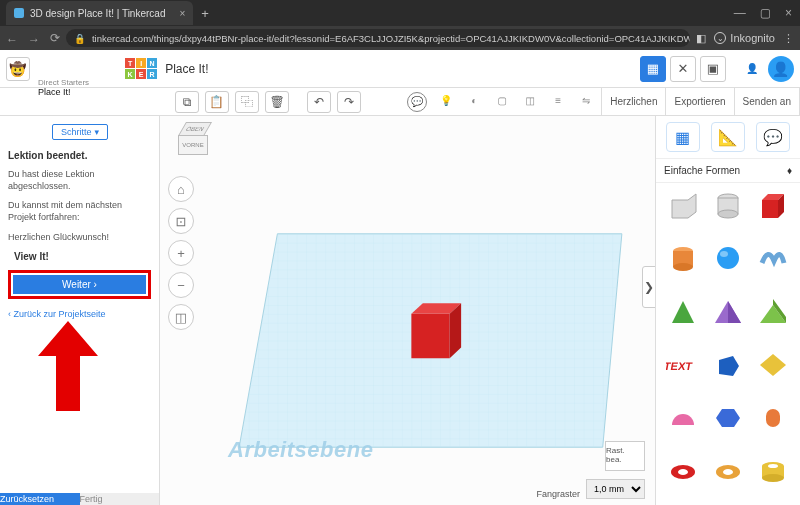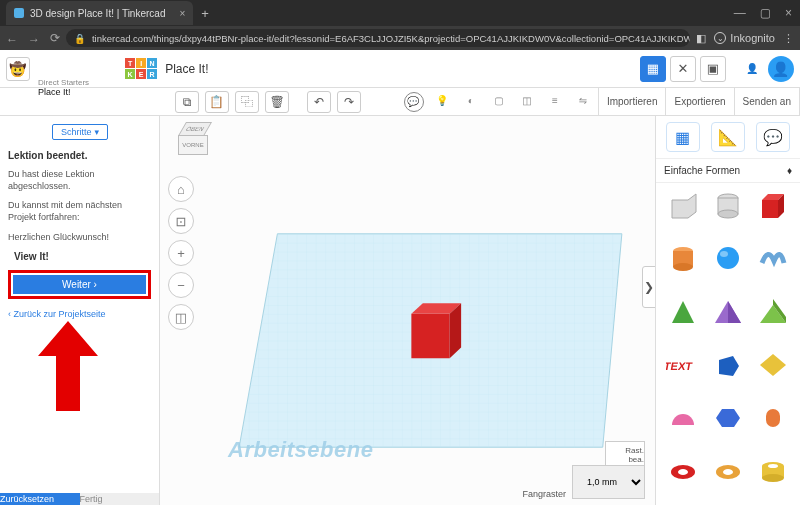--- a/index.html
+++ b/index.html
@@ -57,23 +57,23 @@
   .sb-btn.sec{ background:#eee; color:#888;}
   
   .canvas { flex:1; position:relative; background:#fcfcfc; overflow:hidden;}
   .viewcube{ position:absolute; left:14px; top:6px; width:42px; height:42px; }
   .vc-top{ position:absolute; left:8px; top:0; width:26px; height:14px; background:#eee; border:1px solid #bbb; transform:skewX(-30deg); font-size:6px; display:flex; align-items:center; justify-content:center; color:#888;}
   .vc-front{ position:absolute; left:4px; top:13px; width:30px; height:20px; background:#f3f3f3; border:1px solid #bbb; font-size:6px; display:flex; align-items:center; justify-content:center; color:#888;}
   .vtools{ position:absolute; left:8px; top:60px; display:flex; flex-direction:column; gap:6px;}
   .vtool{ width:26px; height:26px; border:1px solid #ccc; border-radius:50%; background:#fff; display:flex; align-items:center; justify-content:center; font-size:13px; color:#777;}
   .workplane{ position:absolute; left:60px; top:100px; right:14px; bottom:40px; }
   .wp-label{ position:absolute; left:8px; bottom:2px; font-size:22px; font-style:italic; font-weight:bold; color:#9fcfe8; opacity:.85; letter-spacing:.5px;}
-  .rast-box{ position:absolute; right:10px; bottom:34px; width:40px; height:30px; background:#fff; border:1px solid #ccc; font-size:8px; color:#555; display:flex; flex-direction:column; align-items:flex-end; justify-content:center; line-height:1.1;}
+  .rast-box{ position:absolute; right:10px; bottom:34px; width:40px; height:30px; background:#fff; border:1px solid #ccc; font-size:8px; color:#555; display:flex; flex-direction:column; align-items:flex-start; justify-content:center; line-height:1.1;}
   .fang{ position:absolute; right:10px; bottom:6px; display:flex; align-items:flex-end; gap:6px; font-size:9px; color:#555;}
-  .fang select{ font-size:9px; border:1px solid #ccc; padding:10px;}
+  .fang select{ font-size:9px; border:1px solid #ccc; padding:3px;}
   .handle{ position:absolute; right:-1px; top:150px; width:14px; height:42px; background:#fff; border:1px solid #ccc; border-radius:3px 0 0 3px; display:flex; align-items:center; justify-content:center; font-size:12px; color:#555;}
   
   .panel { width:145px; border-left:1px solid #ddd; display:flex; flex-direction:column;}
   .panel-top{ display:flex; justify-content:space-around; padding:6px 4px; border-bottom:1px solid #eee;}
   .ptool{ width:34px; height:30px; border:1px solid #cfe3f7; border-radius:4px; display:flex; align-items:center; justify-content:center; color:#2a7de1; font-size:16px;}
   .panel-cat{ font-size:10px; color:#333; padding:6px 8px; display:flex; align-items:center; justify-content:space-between; border-bottom:1px solid #eee;}
   .shapes{ flex:1; overflow:hidden; padding:4px 6px; display:grid; grid-template-columns:repeat(3,1fr); gap:6px 4px;}
   .shape{ height:36px; display:flex; align-items:center; justify-content:center;}
   .shape svg{ display:block;}
 </style>
@@ -152,21 +152,21 @@
   <div class="mid">
     <div class="slimtool" style="border:1px solid #888; border-radius:50%; width:20px; height:20px;">💬</div>
     <div class="slimtool">💡</div>
     <div class="slimtool">◐</div>
     <div class="slimtool">▢</div>
     <div class="slimtool">◫</div>
     <div class="slimtool">≡</div>
     <div class="slimtool">⇋</div>
   </div>
   <div class="right">
-    <div class="txtbtn">Importieren</div>
+    <div class="txtbtn">Herzlichen</div>
     <div class="txtbtn">Exportieren</div>
     <div class="txtbtn">Senden an</div>
   </div>
 </div>
 
 <div class="main">
 
   <div class="sidebar">
     <div class="schritte">
       <span>Schritte</span>

